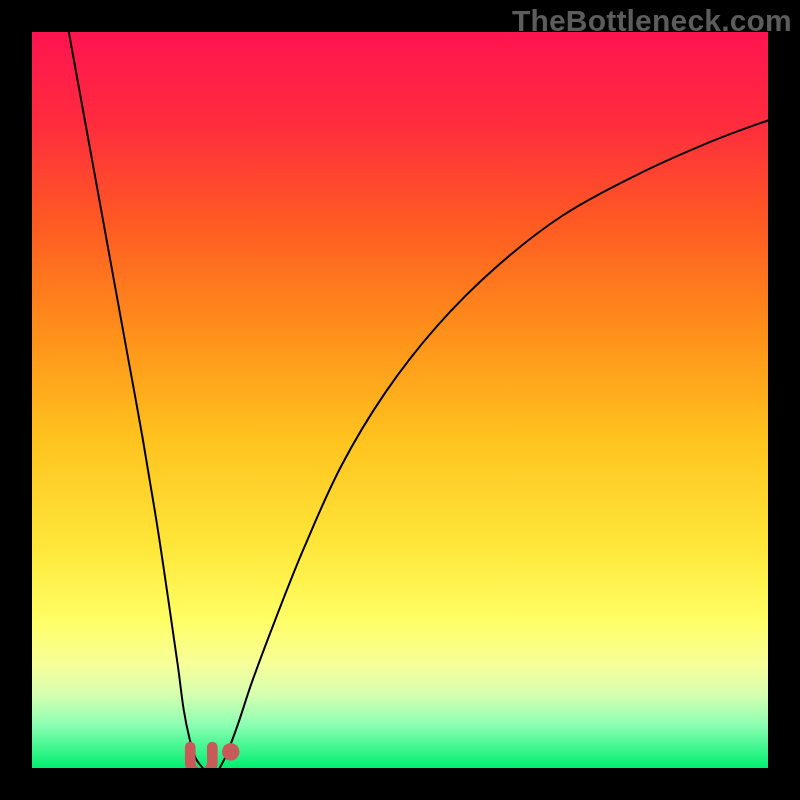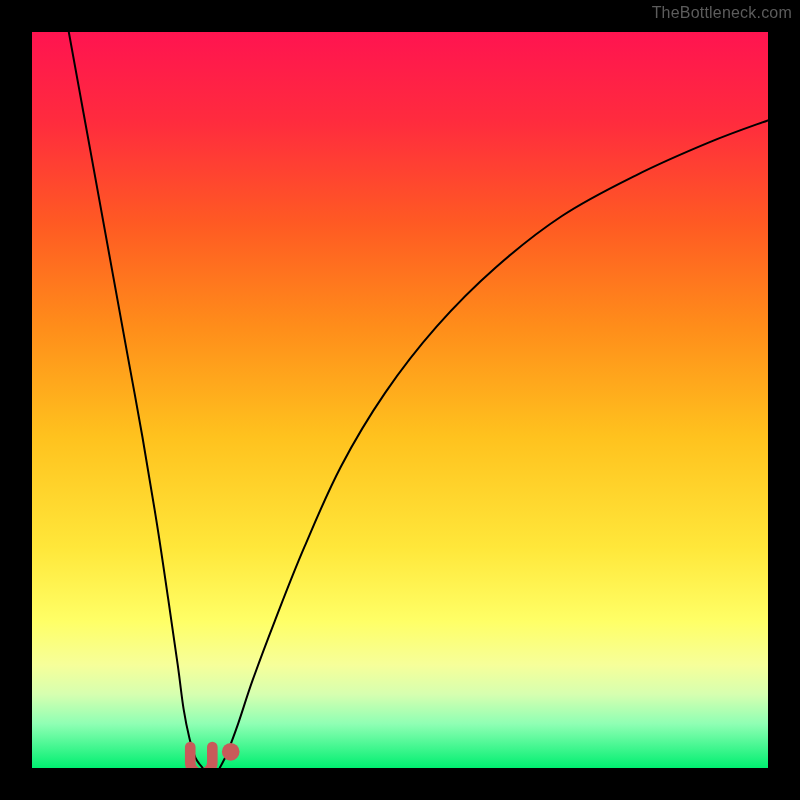--- a/index.html
+++ b/index.html
@@ -23,22 +23,22 @@
   }
   .gradient {
     position: absolute;
     left: 0; top: 0; right: 0; bottom: 0;
   }
   .watermark {
     position: absolute;
     right: 8px;
     top: 4px;
     color: #5c5c5c;
-    font-size: 16px;
-    font-weight: 400;
+    font-size: 30px;
+    font-weight: 700;
     letter-spacing: 0.2px;
   }
   svg.curves {
     position: absolute;
     left: 0; top: 0;
   }
 </style>
 </head>
 <body>
 

